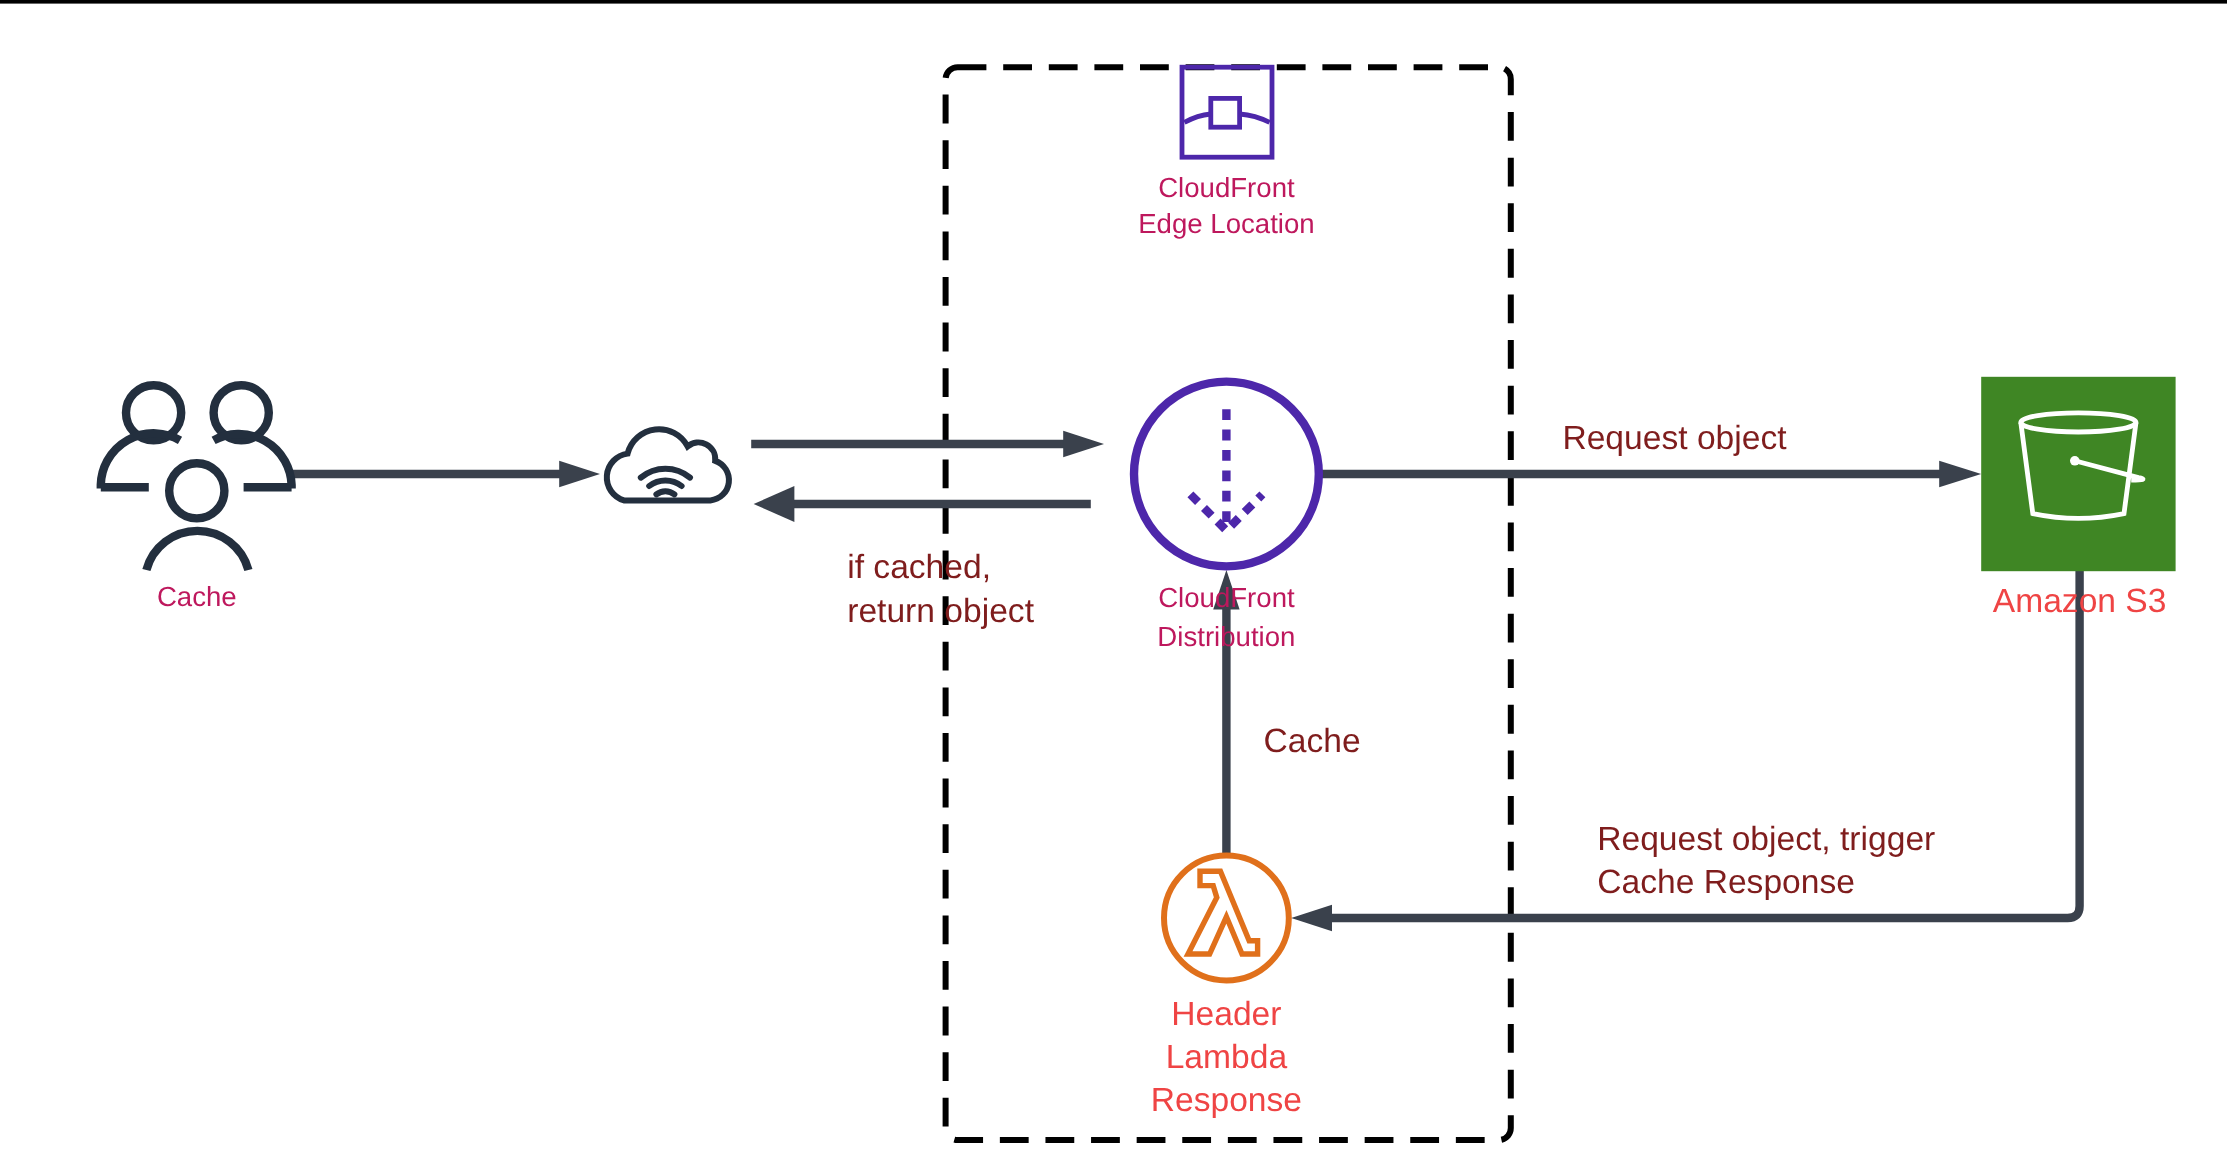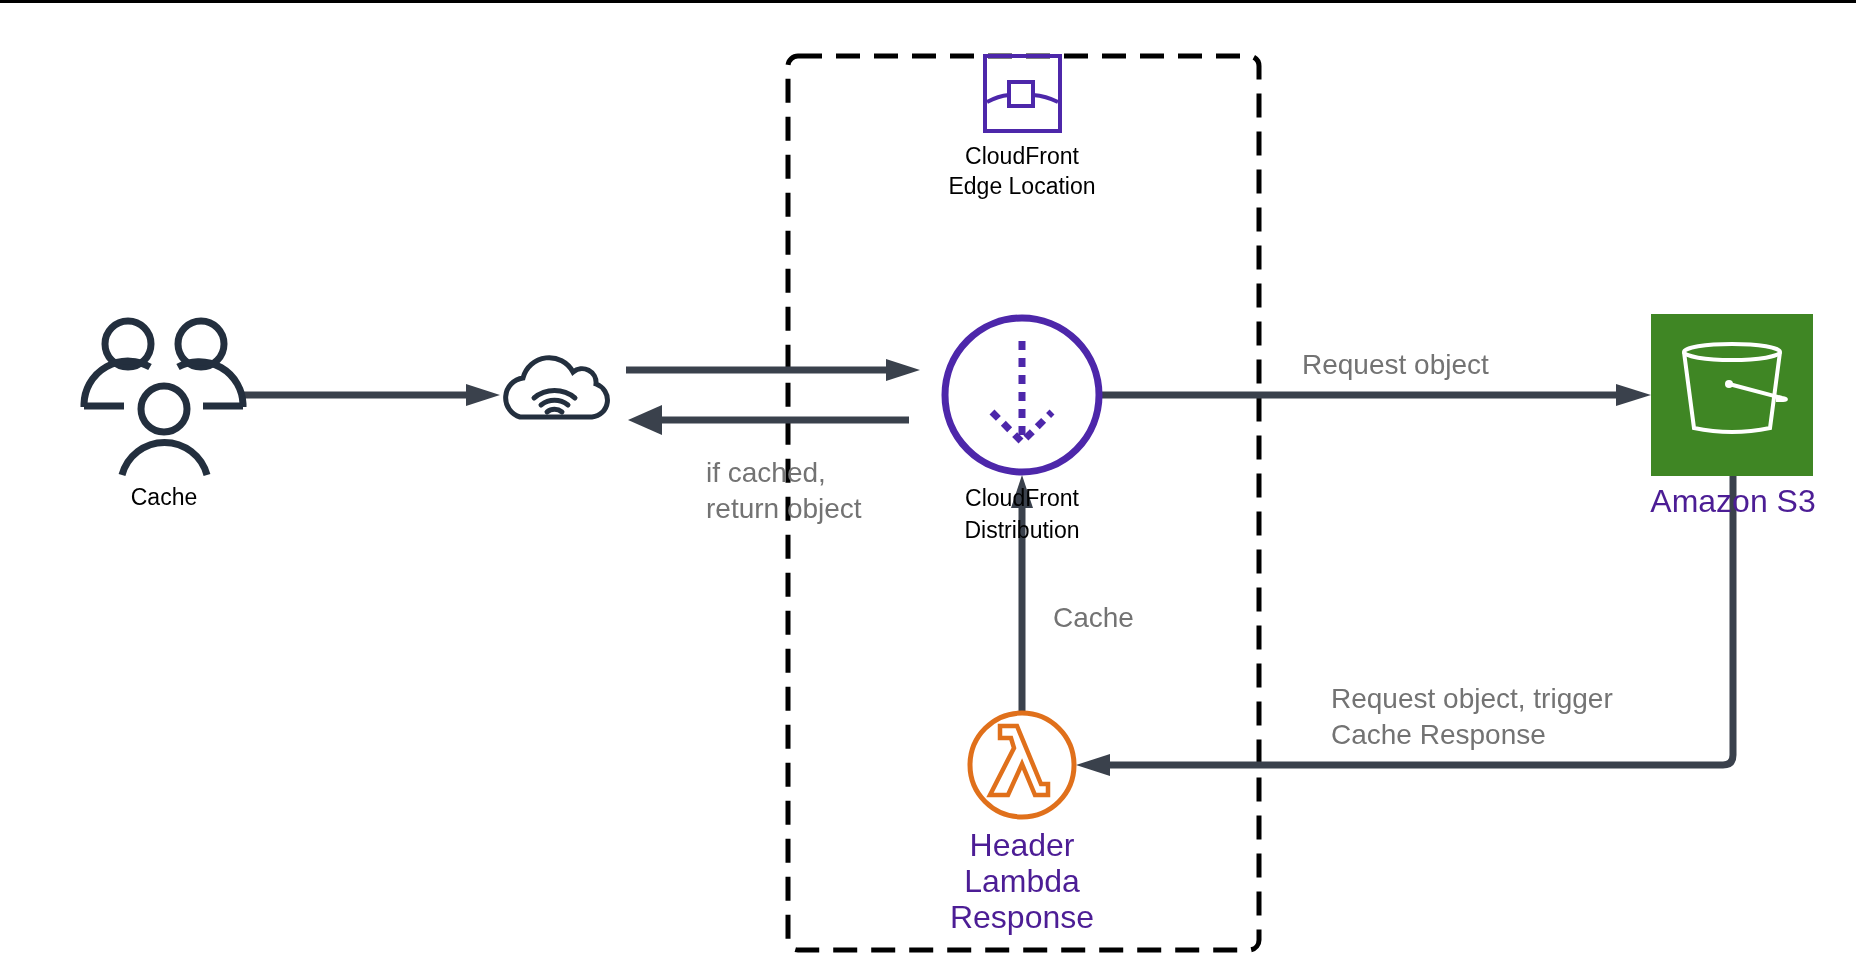--- a/index.html
+++ b/index.html
@@ -1,23 +1,23 @@
 <!DOCTYPE html>
 <html><head>
 <meta charset="utf-8">
 <style>
   html, body { margin:0; padding:0; background:#ffffff; }
   body { width:1856px; height:979px; position:relative; overflow:hidden; font-family:"Liberation Sans", sans-serif; }
   .topbar { position:absolute; left:0; top:0; width:1856px; height:3px; background:#000; }
   svg.canvas { position:absolute; left:0; top:0; }
   .lbl { position:absolute; white-space:nowrap; color:#111; }
   .center { transform:translateX(-50%); text-align:center; }
-  .small { font-size:23px; line-height:30px; color:#000000; }
-  .med { font-size:28px; line-height:36px; color:#737373; }
-  .svc { font-size:32px; line-height:36px; color:#4c1d95; }
+  .small { font-size:23px; line-height:30px; color:#be185d; }
+  .med { font-size:28px; line-height:36px; color:#7f1d1d; }
+  .svc { font-size:28px; line-height:36px; color:#ef4444; }
 </style>
 </head>
 <body>
 
 <div class="topbar"></div>
 
 <svg class="canvas" width="1856" height="979" viewBox="0 0 1856 979">
   <defs>
     <marker id="ah" markerWidth="10" markerHeight="10" refX="9" refY="5" orient="auto" markerUnits="userSpaceOnUse" viewBox="0 0 10 10">
       <path d="M0,0 L10,5 L0,10 z" fill="#3a414c"></path>

